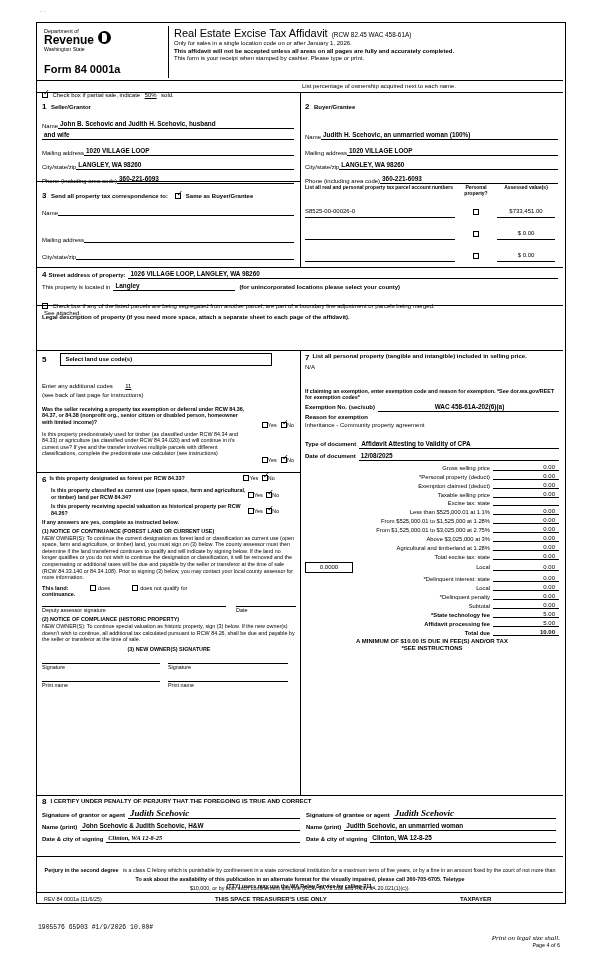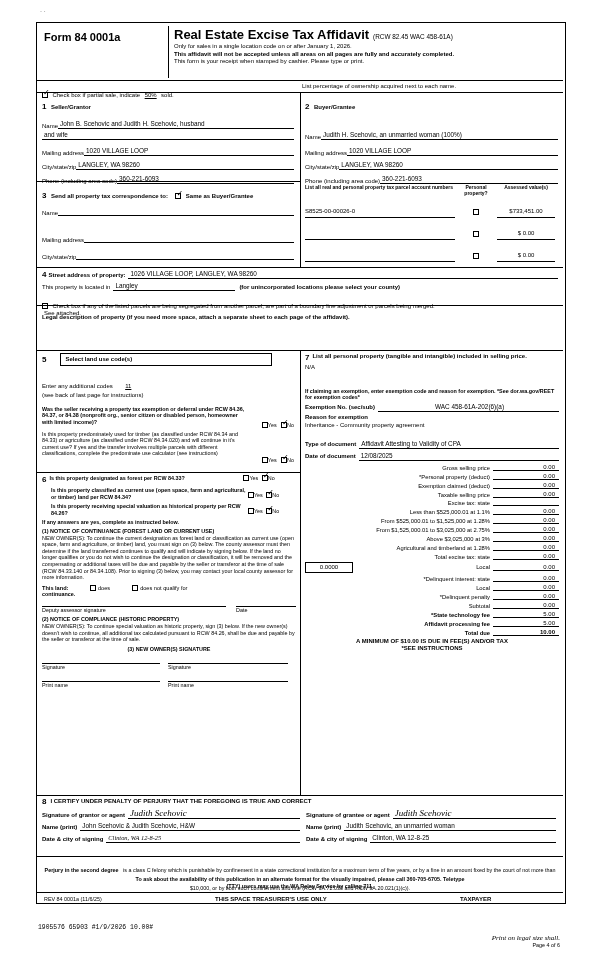--- a/index.html
+++ b/index.html
@@ -13,41 +13,51 @@
   .b{font-weight:bold;}
   .u{text-decoration:underline;}
   .hand{font-family:"Liberation Serif",serif;font-style:italic;}
   .box{display:inline-block;width:6px;height:6px;border:1px solid #000;vertical-align:-1px;box-sizing:border-box;}
   .boxck{position:relative;}
   .boxck:after{content:"\2713";position:absolute;left:0px;top:-4px;font-size:8px;line-height:8px;}
   .hr{border-top:1px solid #000;}
   .vdiv{position:absolute;border-left:1px solid #000;}
   .row{display:flex;align-items:flex-end;}
   .fieldlbl{font-size:6px;white-space:nowrap;}
-  .fill{flex:1;border-bottom:1px solid #000;font-size:6.4px;padding-left:2px;min-height:8px;}
+  .fill{flex:1;border-bottom:1px solid #000;font-size:6.4px;padding-left:2px;min-height:8px;font-weight:bold;}
   .nob{border:none;}
   .secnum{font-weight:bold;font-size:8px;}
-  .hdr-title{font-size:13px;font-weight:bold;}
+  .hdr-title{font-size:11px;font-weight:normal;}
   .lbl-r{font-size:5.8px;text-align:right;padding-right:3px;white-space:nowrap;}
   .amt{font-size:6px;text-align:right;padding-right:4px;}
   .sig{font-family:"Liberation Serif",serif;font-style:italic;font-size:9px;}
   .logo-circle{width:13px;height:13px;border-radius:50%;background:#000;display:inline-block;position:relative;}
   .logo-circle:after{content:"";position:absolute;left:4px;top:2px;width:5px;height:9px;background:#fff;border-radius:0 50% 50% 0;}
 </style>
 </head>
 <body>
 
 <div class="page">
 
   <div class="sec" style="left:40px;top:8px;font-size:6px;">· ·</div>
 
   <div class="frame"></div>
 
   <div class="sec" style="left:44px;top:28px;width:120px;">
-    <div class="b" style="font-size:11px;margin-top:3px;">Form 84 0001a</div>
+    <div style="display:flex;align-items:center;">
+      <div style="font-size:5.5px;line-height:1.1;">
+        <div>Department of</div>
+        <div class="b" style="font-size:12px;line-height:1.05;">Revenue</div>
+        <div style="font-size:5.2px;">Washington State</div>
+      </div>
+      <div style="margin-left:4px;margin-top:-2px;">
+        <div class="logo-circle"></div>
+      </div>
+    </div>
+    <div class="b" style="font-size:11px;margin-top:11px;">Form 84 0001a</div>
   </div>
 
   <div class="vdiv" style="left:168px;top:26px;height:52px;"></div>
 
   <div class="sec" style="left:174px;top:27px;width:386px;">
     <div style="display:flex;align-items:baseline;">
       <div class="hdr-title">Real Estate Excise Tax Affidavit</div>
       <div style="font-size:6.4px;margin-left:4px;">(RCW 82.45 WAC 458-61A)</div>
     </div>
     <div class="sm" style="margin-top:1px;">Only for sales in a single location code on or after January 1, 2026.</div>

